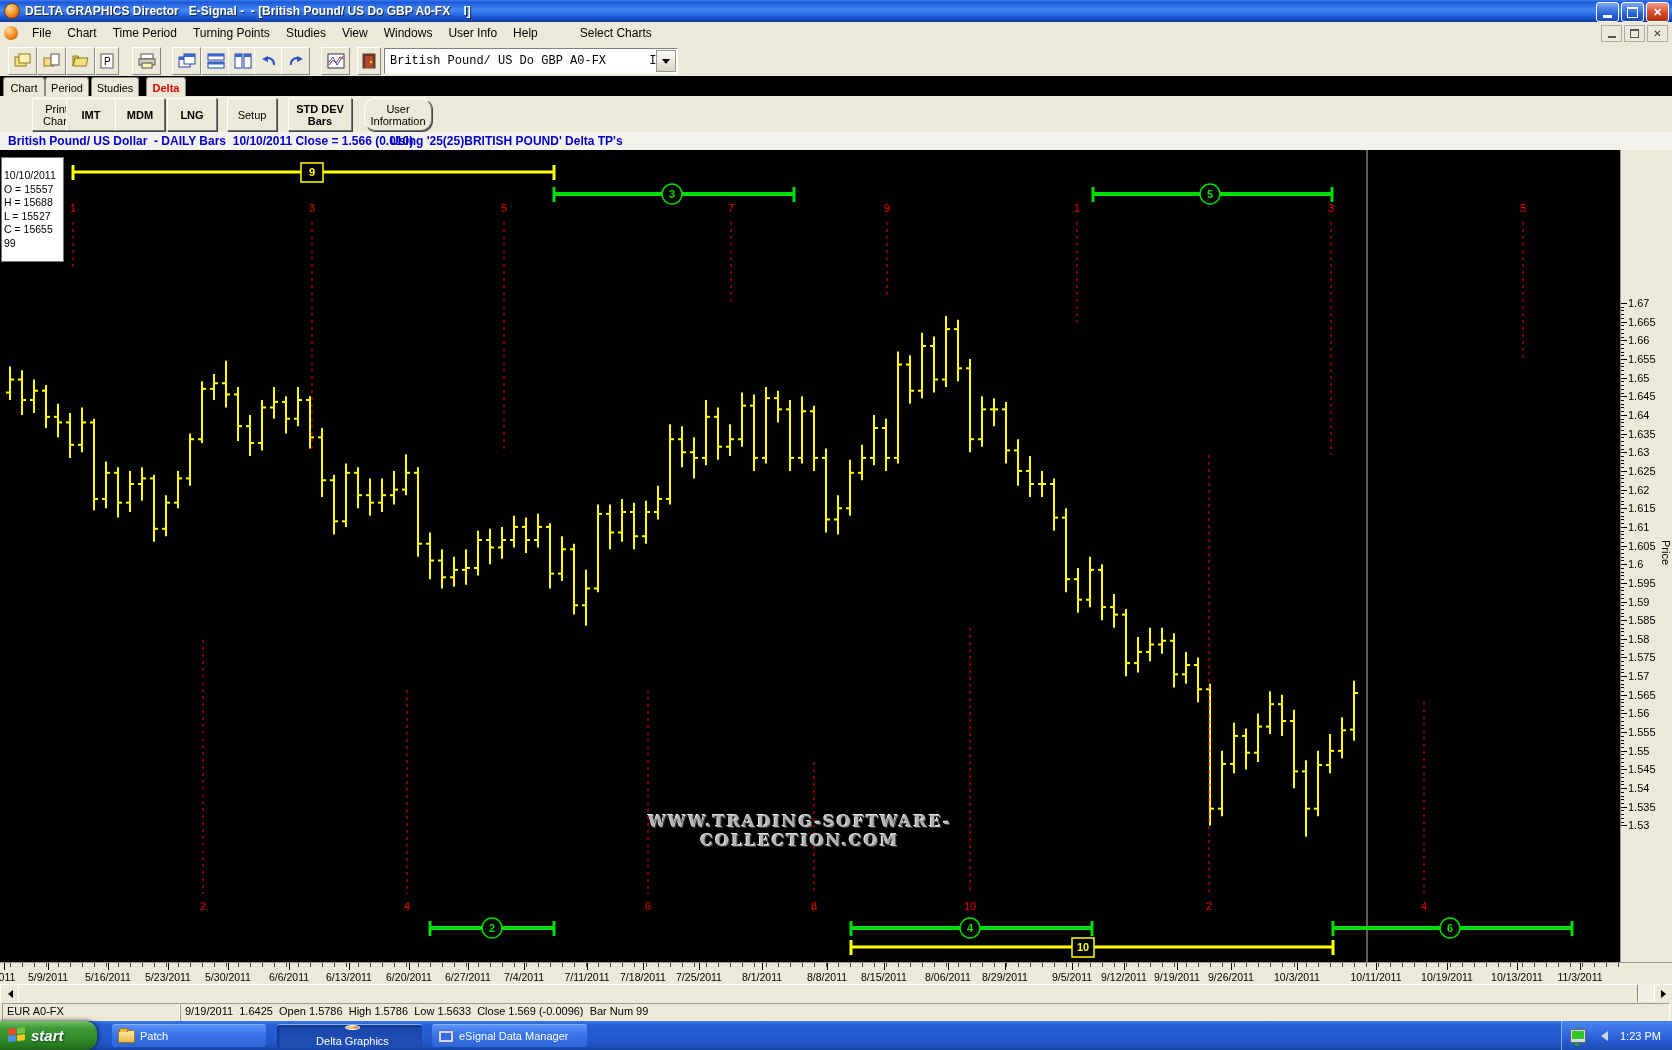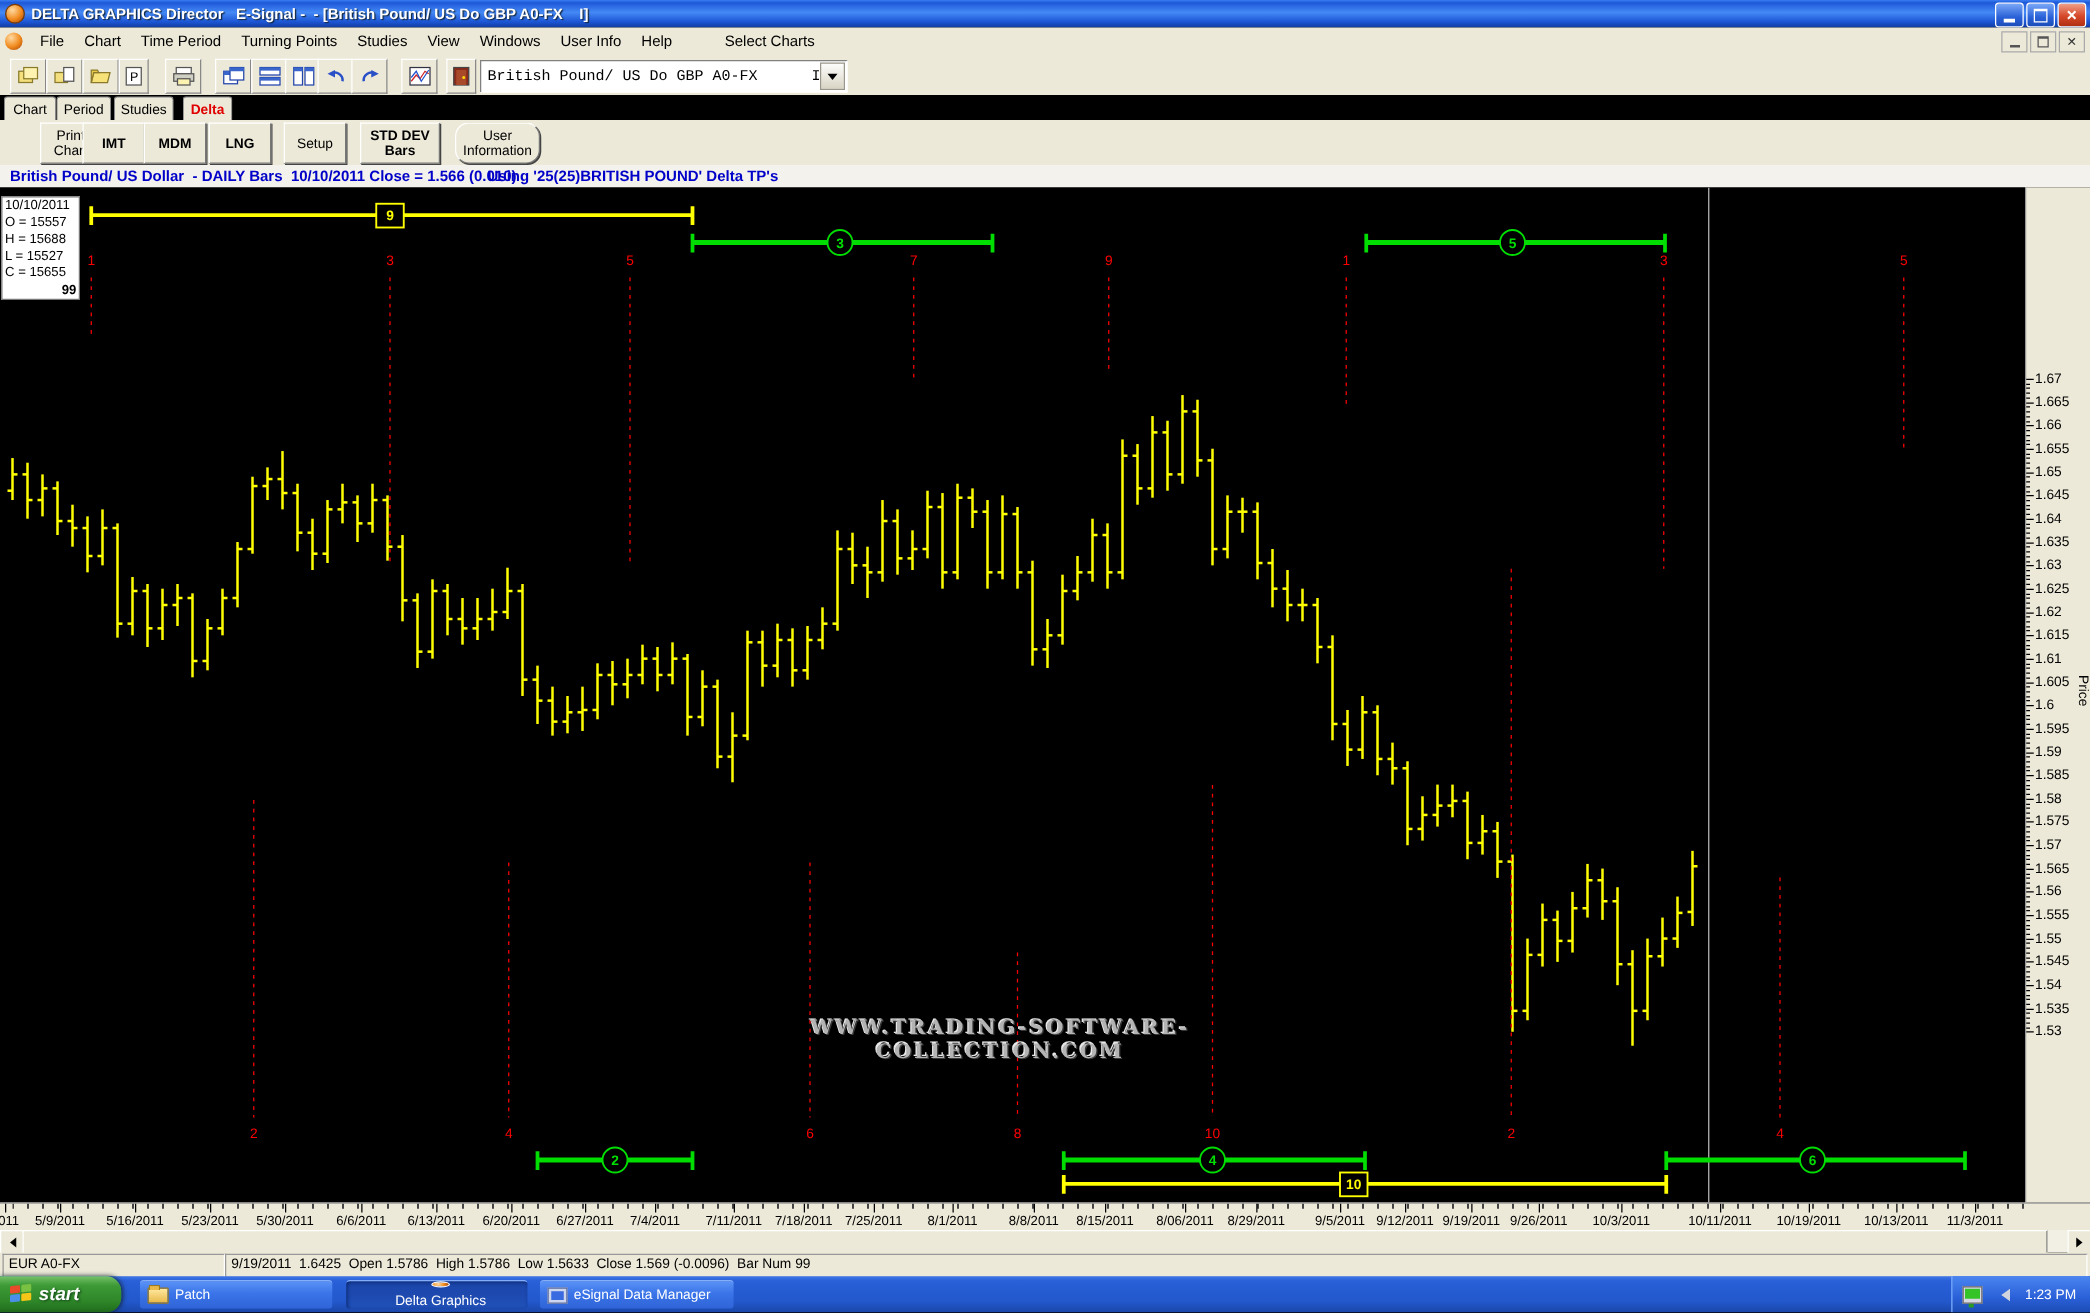--- a/index.html
+++ b/index.html
@@ -43,22 +43,22 @@
   #btnrow{top:96px;left:0;width:1672px;height:36px;background:#ece9d8;border-bottom:1px solid #555;}
   .cbtn{position:absolute;top:2px;height:31px;background:#ece9d8;border:1px solid;border-color:#fff #777 #777 #fff;box-shadow:1px 1px 0 #444;font-size:11px;display:flex;align-items:center;justify-content:center;text-align:center;line-height:12px;color:#000;}
   .cbtn.b{font-weight:bold;}
 
   
   #chartheader{top:132px;left:0;width:1672px;height:18px;background:#f4f2ec;}
   #chartheader span{position:absolute;top:2px;font-size:12px;font-weight:bold;color:#0000c8;white-space:pre;}
 
   
   #chartarea{top:150px;left:0;width:1620px;height:812px;background:#000;}
-  #infobox{position:absolute;left:1px;top:7px;width:57px;background:#fff;border:1px solid #777;font-size:10.5px;color:#000;padding:0 2px;line-height:13.5px;}
-  #infobox .ctr{text-align:right;font-weight:bold;}
+  #infobox{position:absolute;left:1px;top:7px;width:57px;background:#fff;border:1px solid #777;font-size:10.5px;color:#000;padding:11px 2px;line-height:13.5px;}
+  #infobox .ctr{text-align:left;}
   #watermark{position:absolute;left:560px;top:662px;width:480px;text-align:center;font-family:"DejaVu Serif",serif;font-size:16px;font-weight:bold;letter-spacing:2px;color:#b3b3b3;text-shadow:1px 1px 0 #3a3a3a,-1px -1px 0 #e8e8e8;}
 
   
   #priceaxis{top:150px;left:1620px;width:52px;height:812px;background:#ece9d8;border-left:1px solid #999;}
   .ptick{position:absolute;left:0;height:1px;background:#000;}
   .plabel{position:absolute;left:7px;font-size:11px;color:#000;}
   #pricelabelvert{position:absolute;left:1660px;top:540px;font-size:11px;color:#000;writing-mode:vertical-rl;}
 
   
   #dateaxis{top:962px;left:0;width:1672px;height:22px;background:#ece9d8;border-top:1px solid #999;}

